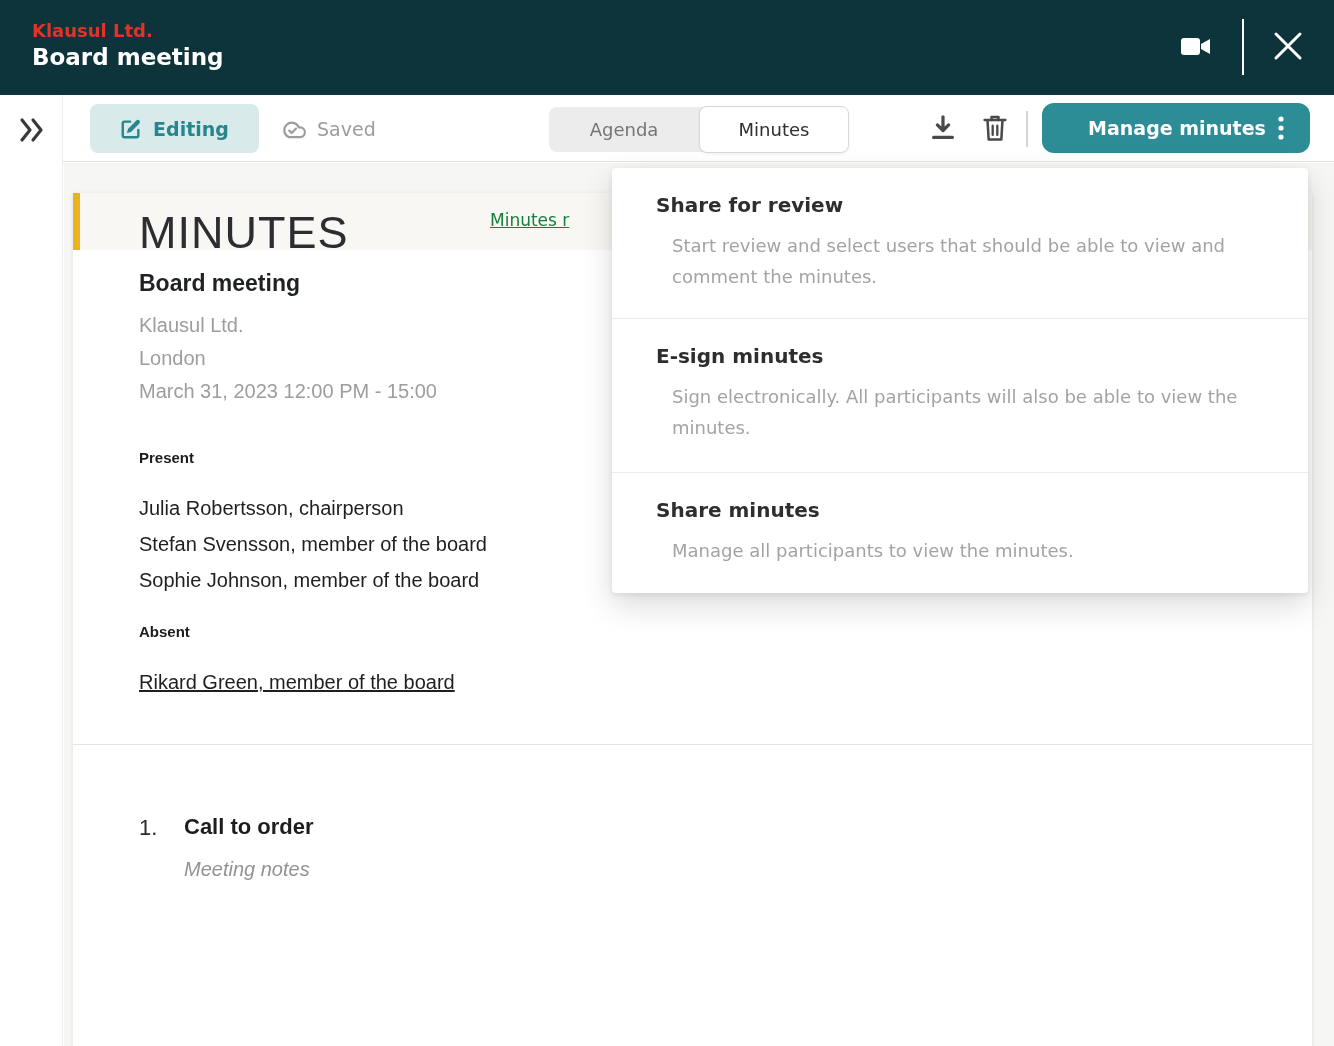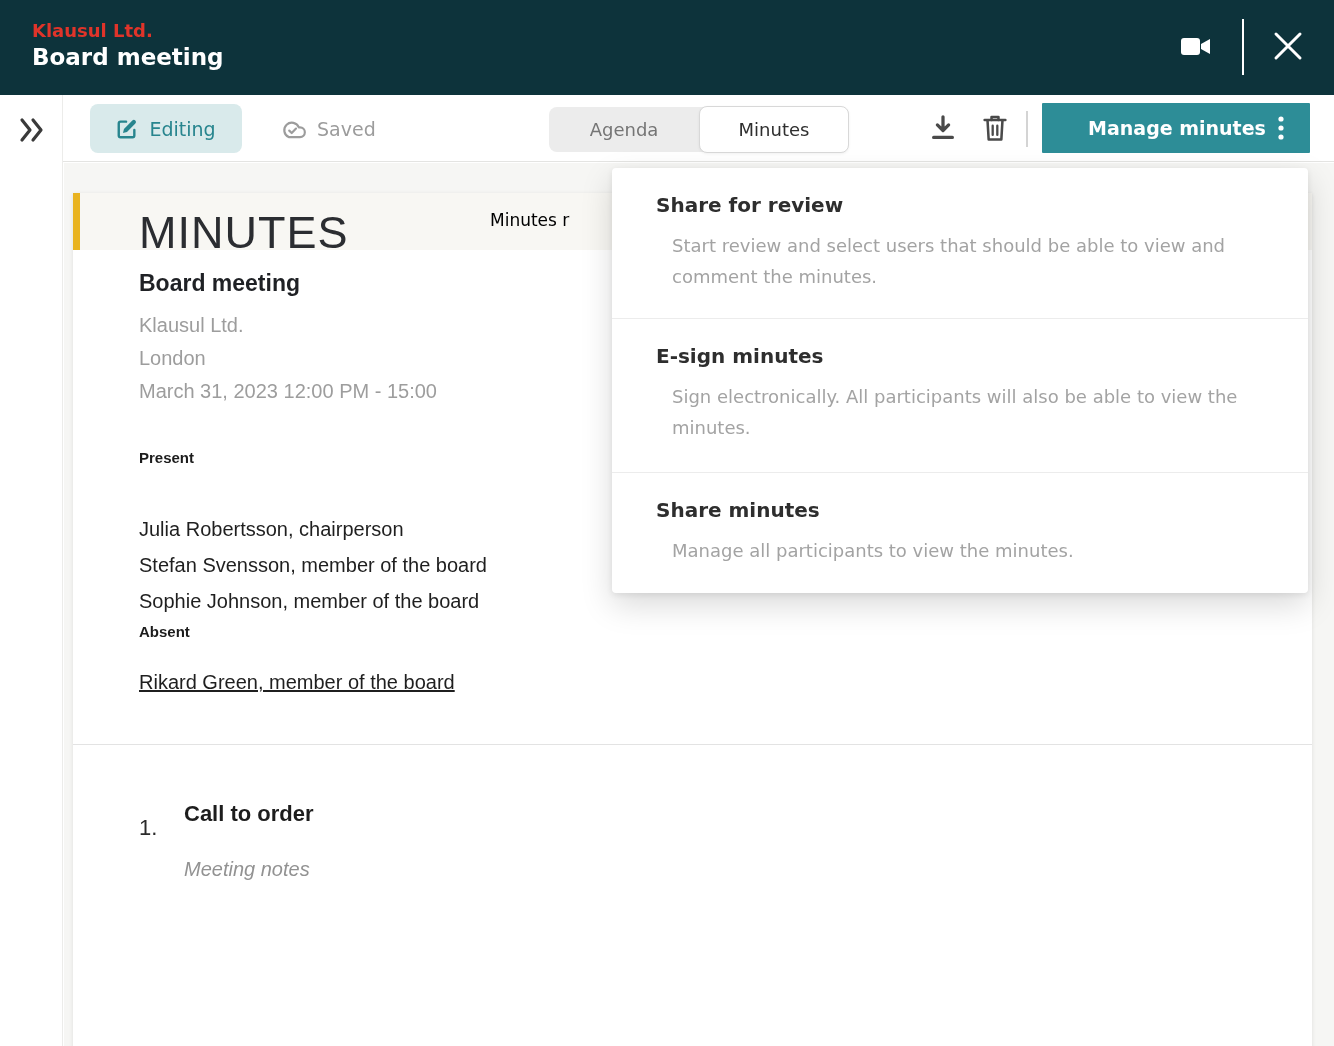--- a/index.html
+++ b/index.html
@@ -13,62 +13,62 @@
   .app-header .meeting { position:absolute; left:32px; top:44px; font-size:23px; font-weight:700; color:#ffffff; }
   .hdr-video { position:absolute; left:1180px; top:32px; width:32px; height:30px; cursor:pointer; }
   .hdr-sep { position:absolute; left:1242px; top:19px; width:2px; height:56px; background:#ffffff; }
   .hdr-close { position:absolute; left:1271px; top:29px; width:34px; height:34px; cursor:pointer; }
 
   
   .toolbar { position:absolute; left:0; top:95px; width:1334px; height:67px; background:#fff; border-bottom:1px solid #e4e4e2; }
   .side-rail { position:absolute; left:0; top:95px; bottom:0; width:63px; background:#fff; border-right:1px solid #ececea; z-index:5; }
   .expand-btn { position:absolute; left:16px; top:21px; width:32px; height:28px; cursor:pointer; }
 
-  .chip-editing { position:absolute; left:90px; top:104px; width:152px; height:49px; background:#d9eaeb; border-radius:8px;
-    display:flex; align-items:center; justify-content:center; gap:11px; color:#27858e; font-size:19px; font-weight:400; cursor:pointer; }
+  .chip-editing { position:absolute; left:90px; top:104px; width:169px; height:49px; background:#d9eaeb; border-radius:8px;
+    display:flex; align-items:center; justify-content:center; gap:11px; color:#27858e; font-size:19px; font-weight:700; cursor:pointer; }
   .saved-ind { position:absolute; left:279px; top:104px; height:49px; display:flex; align-items:center; gap:10px;
     color:#9c9c9c; font-size:19px; }
 
   .segmented { position:absolute; left:549px; top:107px; width:300px; height:45px; background:#ececec; border-radius:8px; display:flex;text-align:center; }
   .seg { width:150px; height:45px; display:flex; align-items:center; justify-content:center;
     font-size:18px; color:#757575; cursor:pointer; border-radius:8px; }
   .seg.active { background:#ffffff; border:1px solid #d8d8d8; color:#2f2f2f; height:47px; margin-top:-1px;
     box-shadow:0 1px 3px rgba(0,0,0,0.06); }
 
   .icon-btn { position:absolute; width:30px; height:30px; cursor:pointer; color:#4f4f4f; }
   .btn-download { left:928px; top:113px; }
   .btn-trash { left:981px; top:113px; }
   .tb-sep { position:absolute; left:1026px; top:111px; width:2px; height:36px; background:#d4d4d4; }
 
-  .manage-btn { position:absolute; left:1042px; top:103px; width:268px; height:50px; background:#2d8d97; border-radius:1px;
+  .manage-btn { position:absolute; left:1042px; top:103px; width:268px; height:50px; background:#2d8d97; border-radius:12px;
     display:flex; align-items:center; justify-content:center; gap:12px; color:#fff; font-size:19px; font-weight:600; cursor:pointer;padding-left:20px; }
 
   
   .content-bg { position:absolute; left:64px; top:163px; width:1270px; height:883px; background:#f6f6f4; }
 
   .paper { position:absolute; left:73px; top:193px; width:1239px; height:860px;
     box-shadow:0 1px 4px rgba(0,0,0,0.10); font-family:"Liberation Sans", sans-serif; }
   .banner { position:relative; height:57px; background:#f8f7f3; border-left:7px solid #e9b320; }
-  .banner-text { position:absolute; left:410px; top:17px; font-size:17px; color:#000000; font-family:"DejaVu Sans", sans-serif; white-space:nowrap; }
+  .banner-text { position:absolute; left:410px; top:17px; font-size:17px; color:#15803d; font-family:"DejaVu Sans", sans-serif; white-space:nowrap;text-decoration:underline; }
   .paper-body { position:relative; height:803px; background:#ffffff; }
 
   .doc-title { position:absolute; left:66px; top:-43px; font-size:45px; color:#2b2d31; letter-spacing:1px; }
   .doc-subtitle { position:absolute; left:66px; top:20px; font-size:23px; font-weight:700; color:#1f2125; }
   .doc-meta { position:absolute; left:66px; top:59px; font-size:20px; line-height:33px; color:#9d9d9d; }
   .sec-head { position:absolute; left:66px; font-size:15px; font-weight:700; color:#1c1c1c; }
   .head-present { top:199px; }
   .head-absent { top:373px; }
   .att-list { position:absolute; left:66px; font-size:20px; line-height:36px; color:#1f1f1f; }
-  .list-present { top:240px;margin-top:21px; }
+  .list-present { top:240px; }
   .list-absent { top:414px;text-decoration:underline; }
   .edit-att { position:absolute; left:1000px; top:204px; font-size:17px; font-weight:600; color:#19808b;
     font-family:"DejaVu Sans", sans-serif; cursor:pointer; z-index:10; }
   .doc-divider { position:absolute; left:0; right:0; top:494px; height:1px; background:#e3e3e3; }
   .item-no { position:absolute; left:66px; top:565px; font-size:22px; color:#2a2a2a; }
-  .item-title { position:absolute; left:111px; top:551px; font-size:22px; font-weight:700; color:#1d1d1d; }
+  .item-title { position:absolute; left:111px; top:564px; font-size:22px; font-weight:700; color:#1d1d1d; }
   .item-notes { position:absolute; left:111px; top:608px; font-size:20px; font-style:italic; color:#929292; cursor:text; }
 
   
   .menu { position:absolute; left:612px; top:168px; width:696px; background:#ffffff; border-radius:4px; z-index:50;
     box-shadow:0 12px 32px rgba(0,0,0,0.15), 0 2px 6px rgba(0,0,0,0.08); }
   .menu-item { padding:25px 44px 0 44px; cursor:pointer; }
   .mi-1 { height:150px; }
   .mi-2 { height:154px; }
   .mi-3 { height:121px; }
   .menu-item + .menu-item { border-top:1px solid #ececec; }

